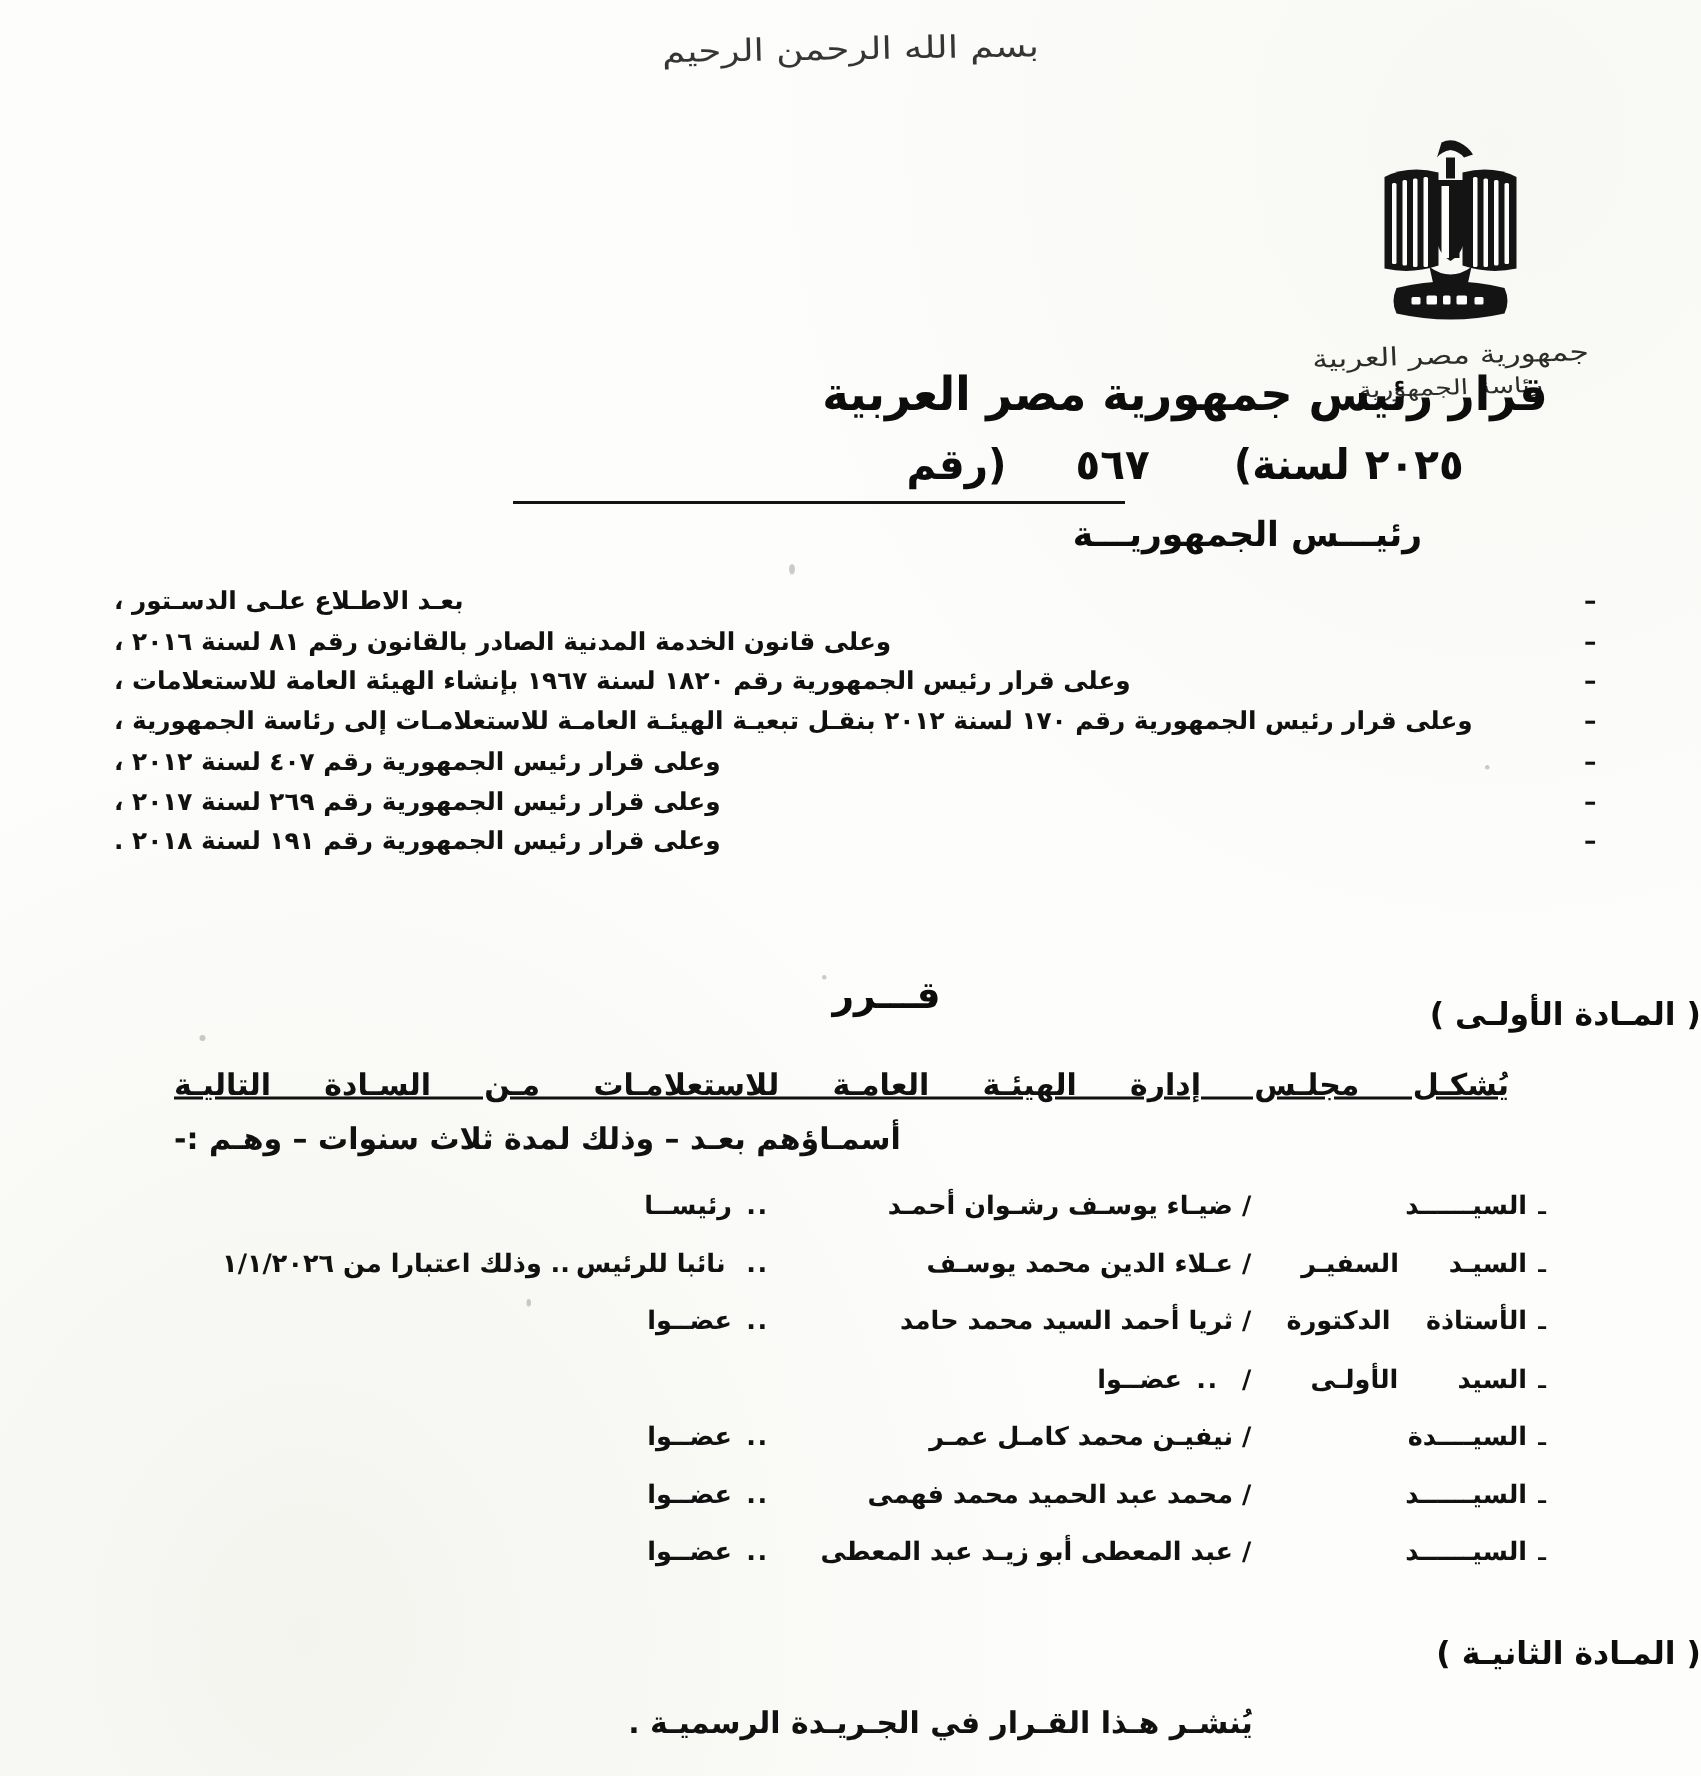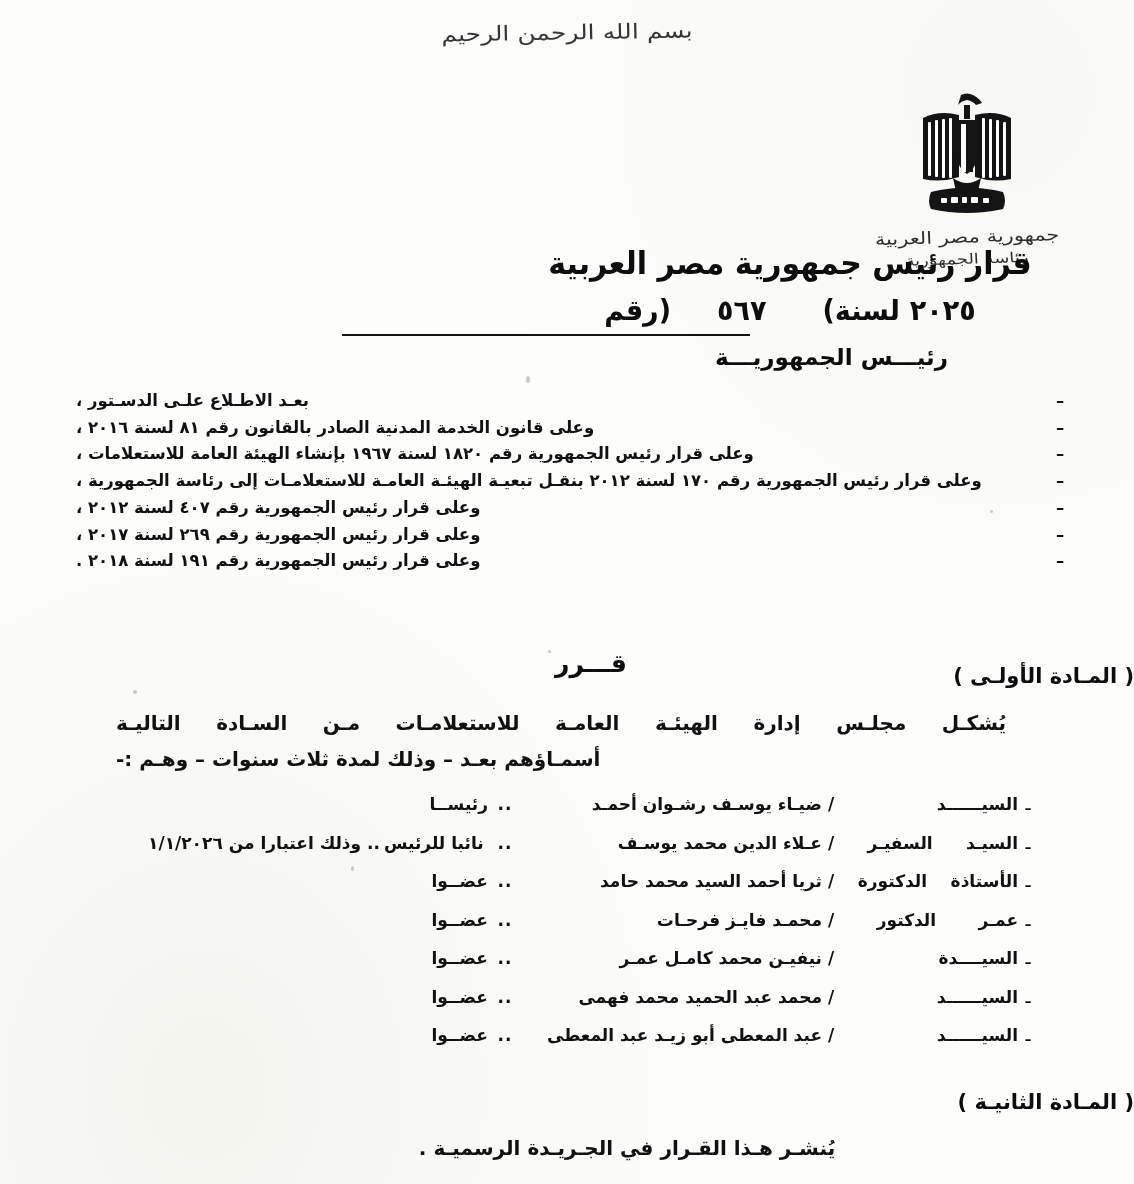--- a/index.html
+++ b/index.html
@@ -196,21 +196,21 @@
     top: 706px;
     right: 128px;
     width: 890px;
     font-family: "DejaVu Sans", sans-serif;
     font-weight: bold;
     font-size: 20px;
     line-height: 1.78;
     color: #111;
     letter-spacing: -.3px;
   }
-  .art1-body .l1 { text-align: justify; text-align-last: justify; }
+  .art1-body .l1 { text-align: justify; text-align-last: justify; text-decoration: underline; }
   .art1-body .l2 { text-align: left; }
 
   
   .members {
     position: absolute;
     top: 794px;
     right: 96px;
     width: 950px;
   }
   .m-row {
@@ -404,22 +404,21 @@
     </div>
     <div class="m-row">
       <span class="m-lead">ـ</span>
       <span class="m-title">الأستاذة الدكتورة /</span>
       <span class="m-name">ثريا أحمد السيد محمد حامد</span>
       <span class="m-dots">..</span>
       <span class="m-role">عضــوا</span>
     </div>
     <div class="m-row">
       <span class="m-lead">ـ</span>
-      <span class="m-title">عمـر الدكتور /</span>
-      <span class="m-name">محمـد فايـز فرحـات</span>
+      <span class="m-title">السيد الأولـى /</span>
       <span class="m-dots">..</span>
       <span class="m-role">عضــوا</span>
     </div>
     <div class="m-row">
       <span class="m-lead">ـ</span>
       <span class="m-title">السيــــدة /</span>
       <span class="m-name">نيفيـن محمد كامـل عمـر</span>
       <span class="m-dots">..</span>
       <span class="m-role">عضــوا</span>
     </div>

